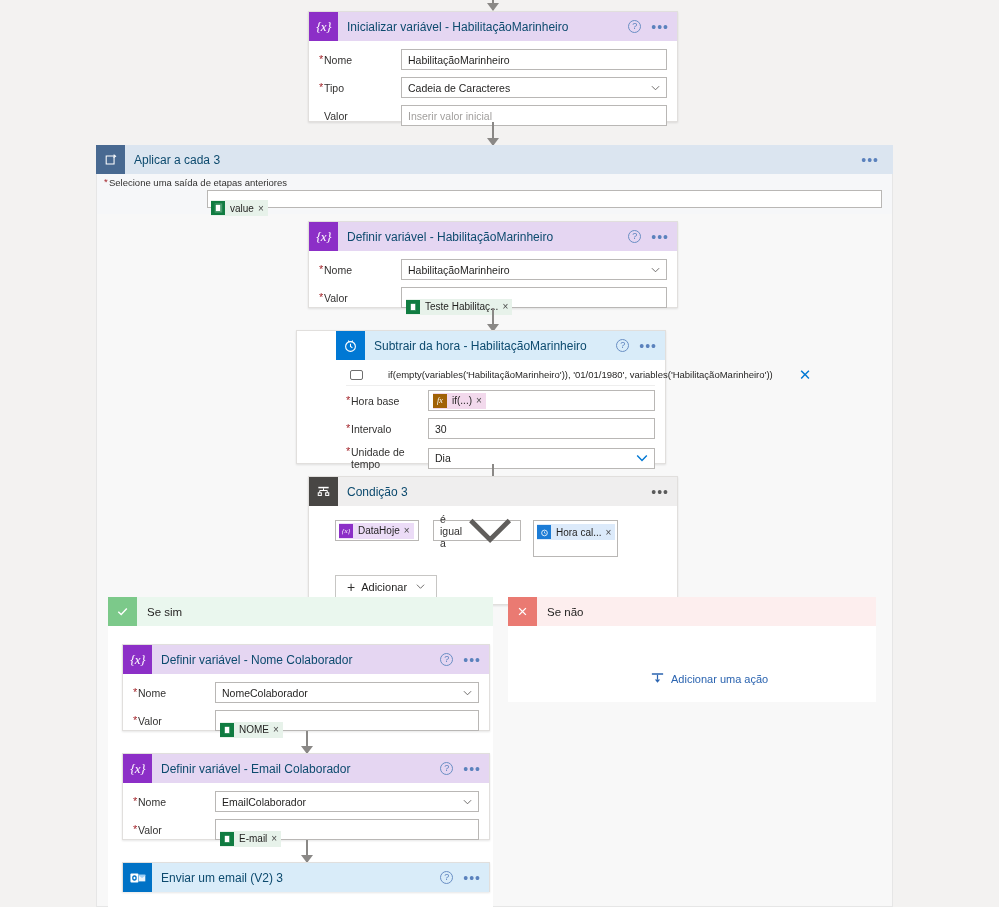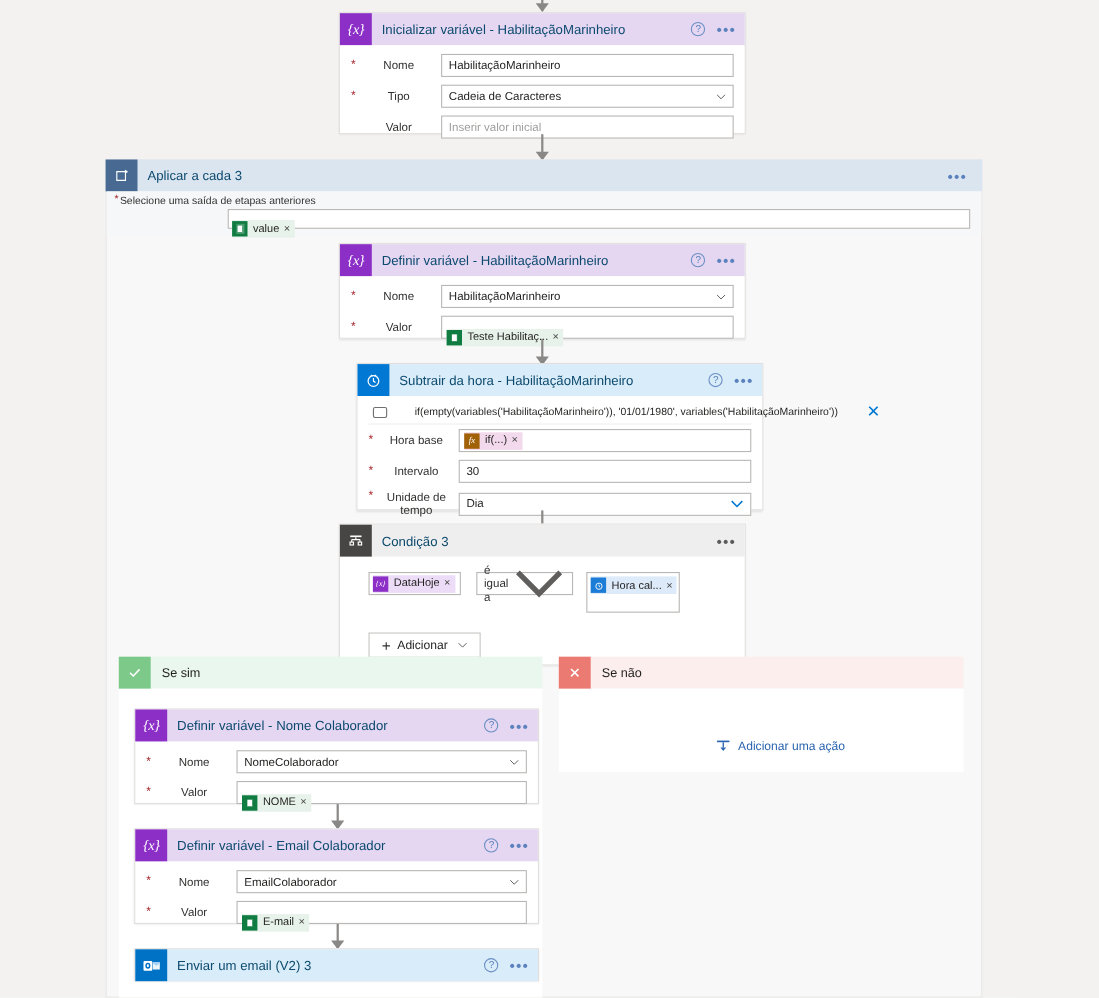--- a/index.html
+++ b/index.html
@@ -58,21 +58,21 @@
     width: 13px; height: 13px; border-radius: 50%;
     border: 1px solid #6a8fc4; color: #5b82bd;
     font-size: 9px; line-height: 11px; text-align: center;
     font-family: "Liberation Sans", sans-serif;
   }
   .dots { color: #5b82bd; font-size: 14px; letter-spacing: 1px; line-height: 6px; }
   .dots.dark { color: #5b5b5b; }
 
   
   .card-body { padding: 8px 10px 10px 10px; }
-  .row { display: flex; align-items: center; margin-bottom: 7px; text-align: center; }
+  .row { display: flex; align-items: center; margin-bottom: 7px; }
   .row:last-child { margin-bottom: 2px; }
   .lbl {
     width: 82px; flex: 0 0 82px;
     font-size: 10.5px; color: #323130;
     position: relative; padding-left: 5px;
   }
   .lbl.req::before {
     content: "*"; color: #a4262c; position: absolute; left: 0; top: -1px; font-size: 11px;
   }
   .fld {
@@ -314,21 +314,21 @@
         </div>
       </div>
     </div>
   </div>
 
   <div class="conn" style="left:486px; top:308px; height:23px;">
     <div class="line"></div>
       <div class="head"></div>
   </div>
 
-  <div class="card" style="left:324px; top:330px; width:370px; height:134px;">
+  <div class="card" style="left:296px; top:330px; width:370px; height:134px;padding-left:39px;">
     <div class="card-head blue">
       <div class="ic clock">
         <svg width="15" height="15" viewBox="0 0 16 16">
           <circle cx="8" cy="9" r="5.2" fill="none" stroke="#fff" stroke-width="1.2"></circle>
           <path d="M8 6 v3 l2 1.4" fill="none" stroke="#fff" stroke-width="1.1"></path>
           <path d="M5.4 3 l1.6 1.2 M10.6 3 l-1.6 1.2" stroke="#fff" stroke-width="1.2" fill="none"></path>
         </svg>
       </div>
       <div class="card-title">Subtrair da hora - HabilitaçãoMarinheiro</div>
       <div class="head-actions">

